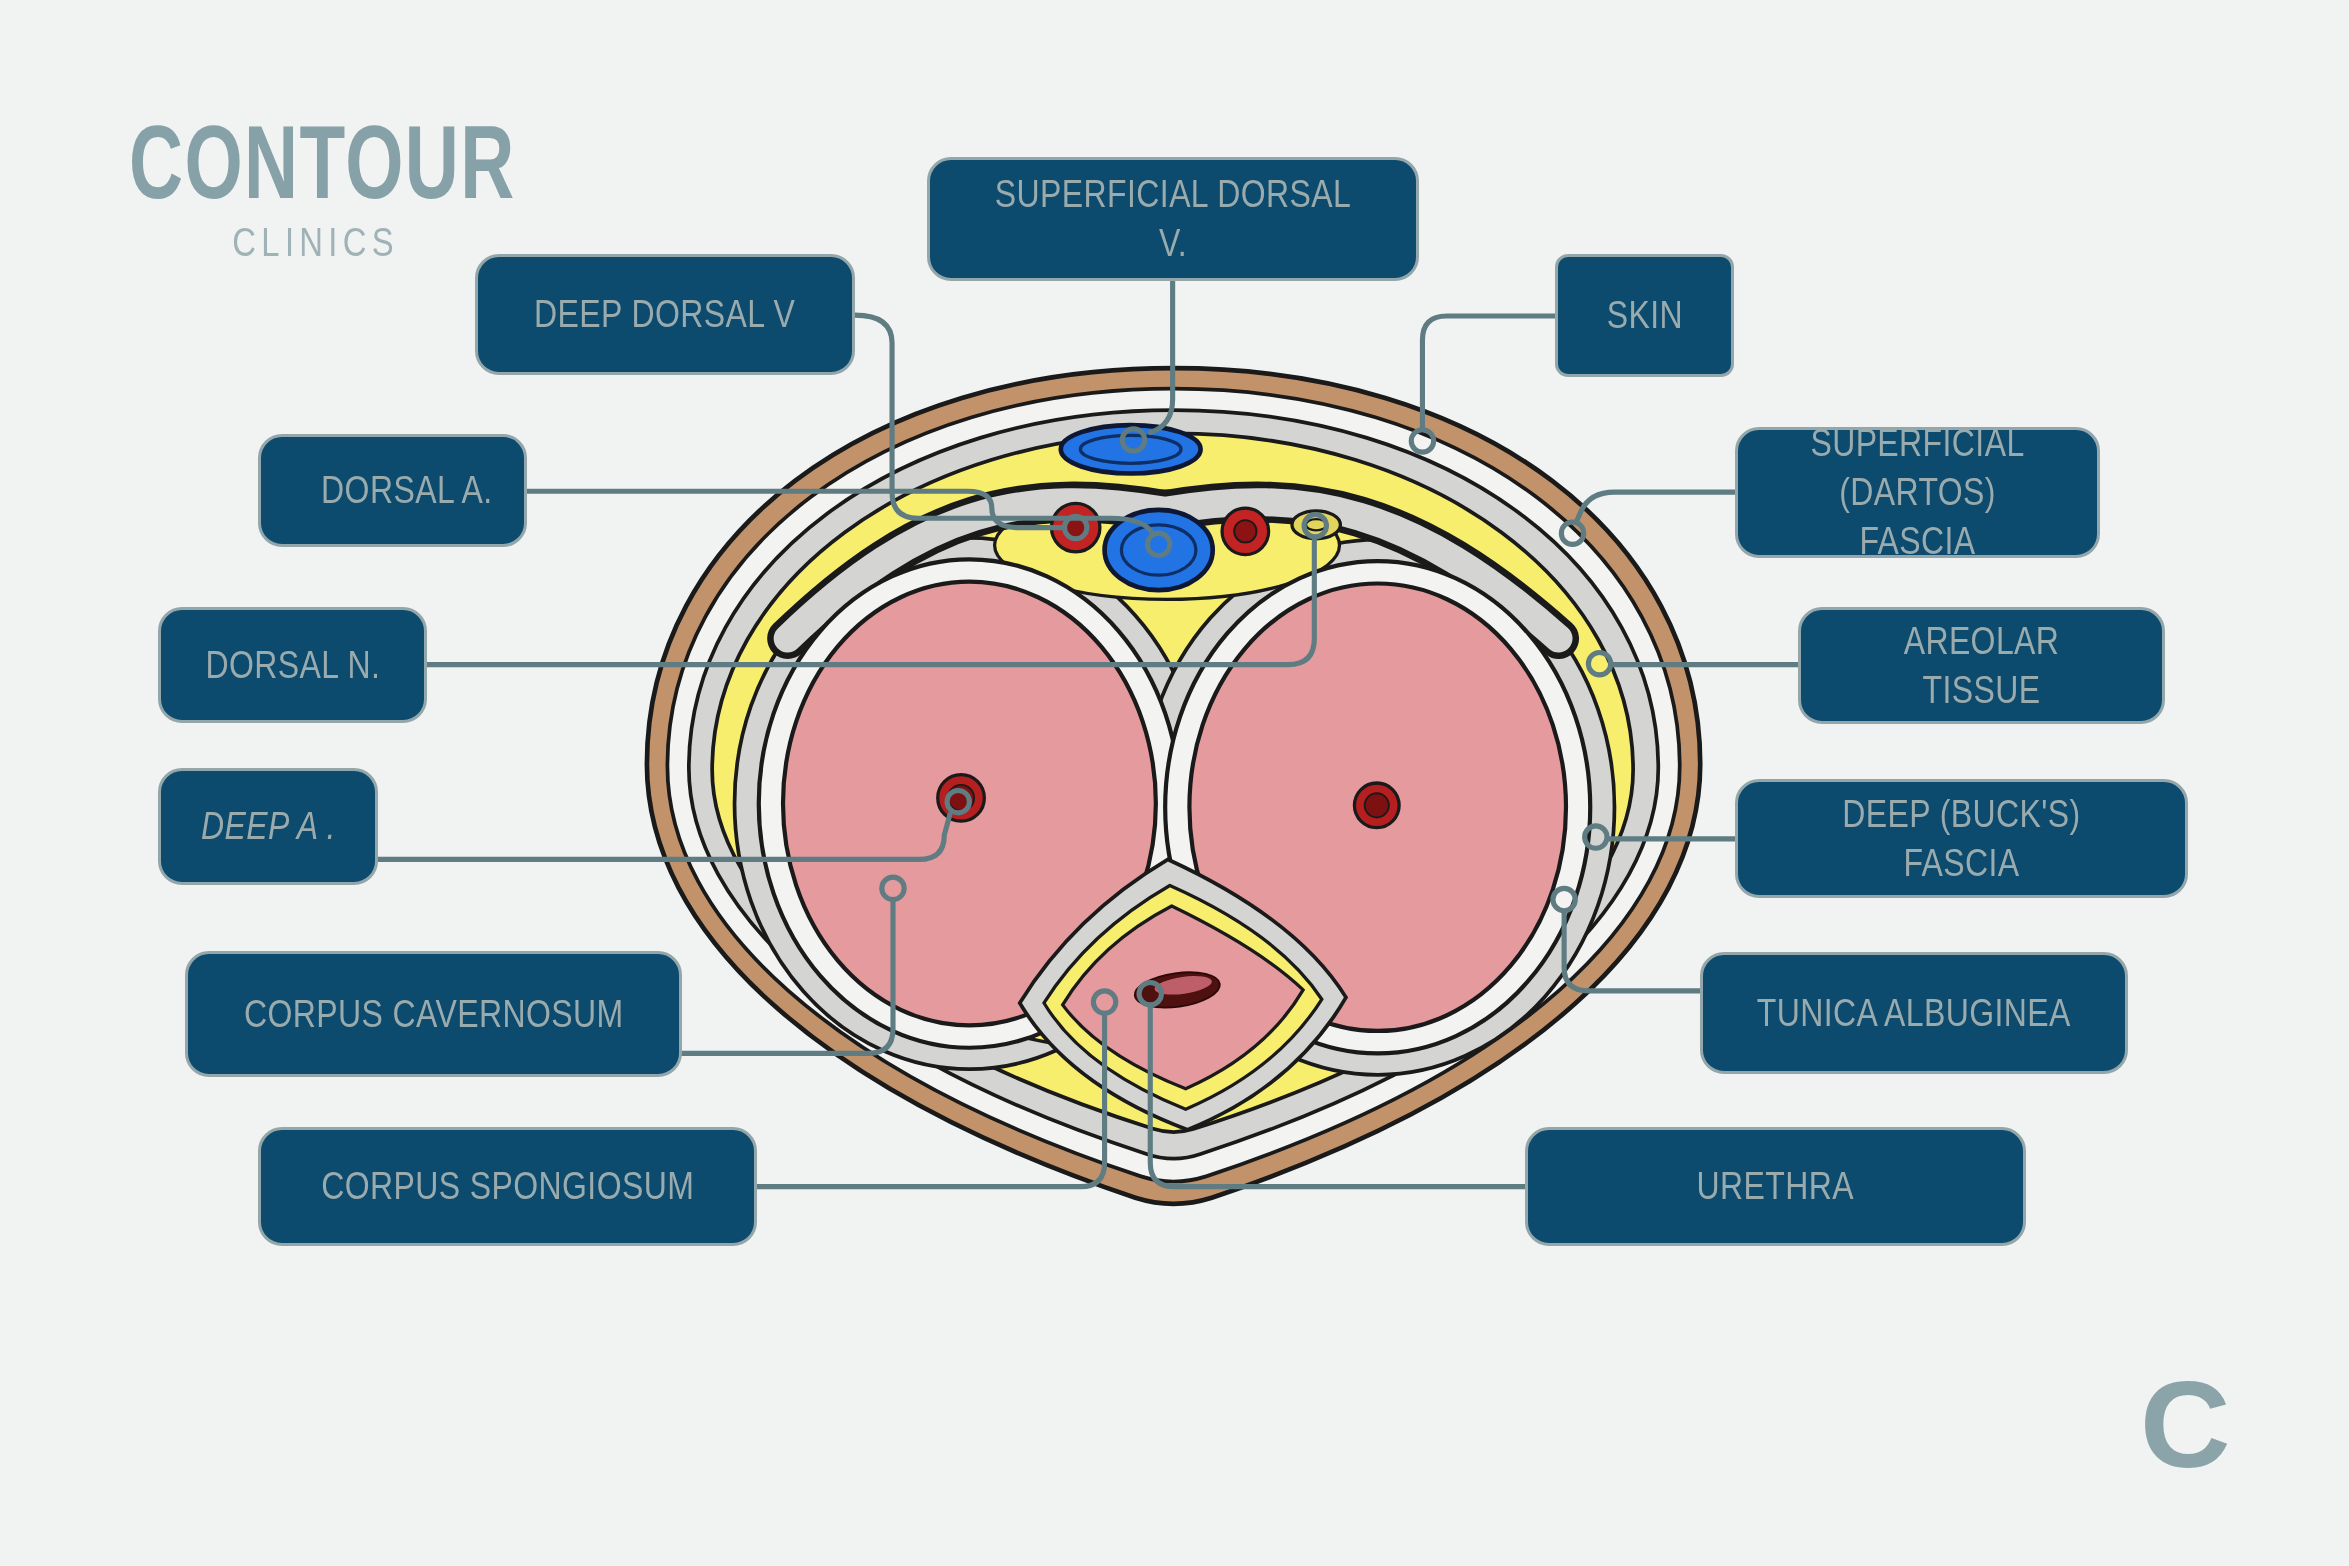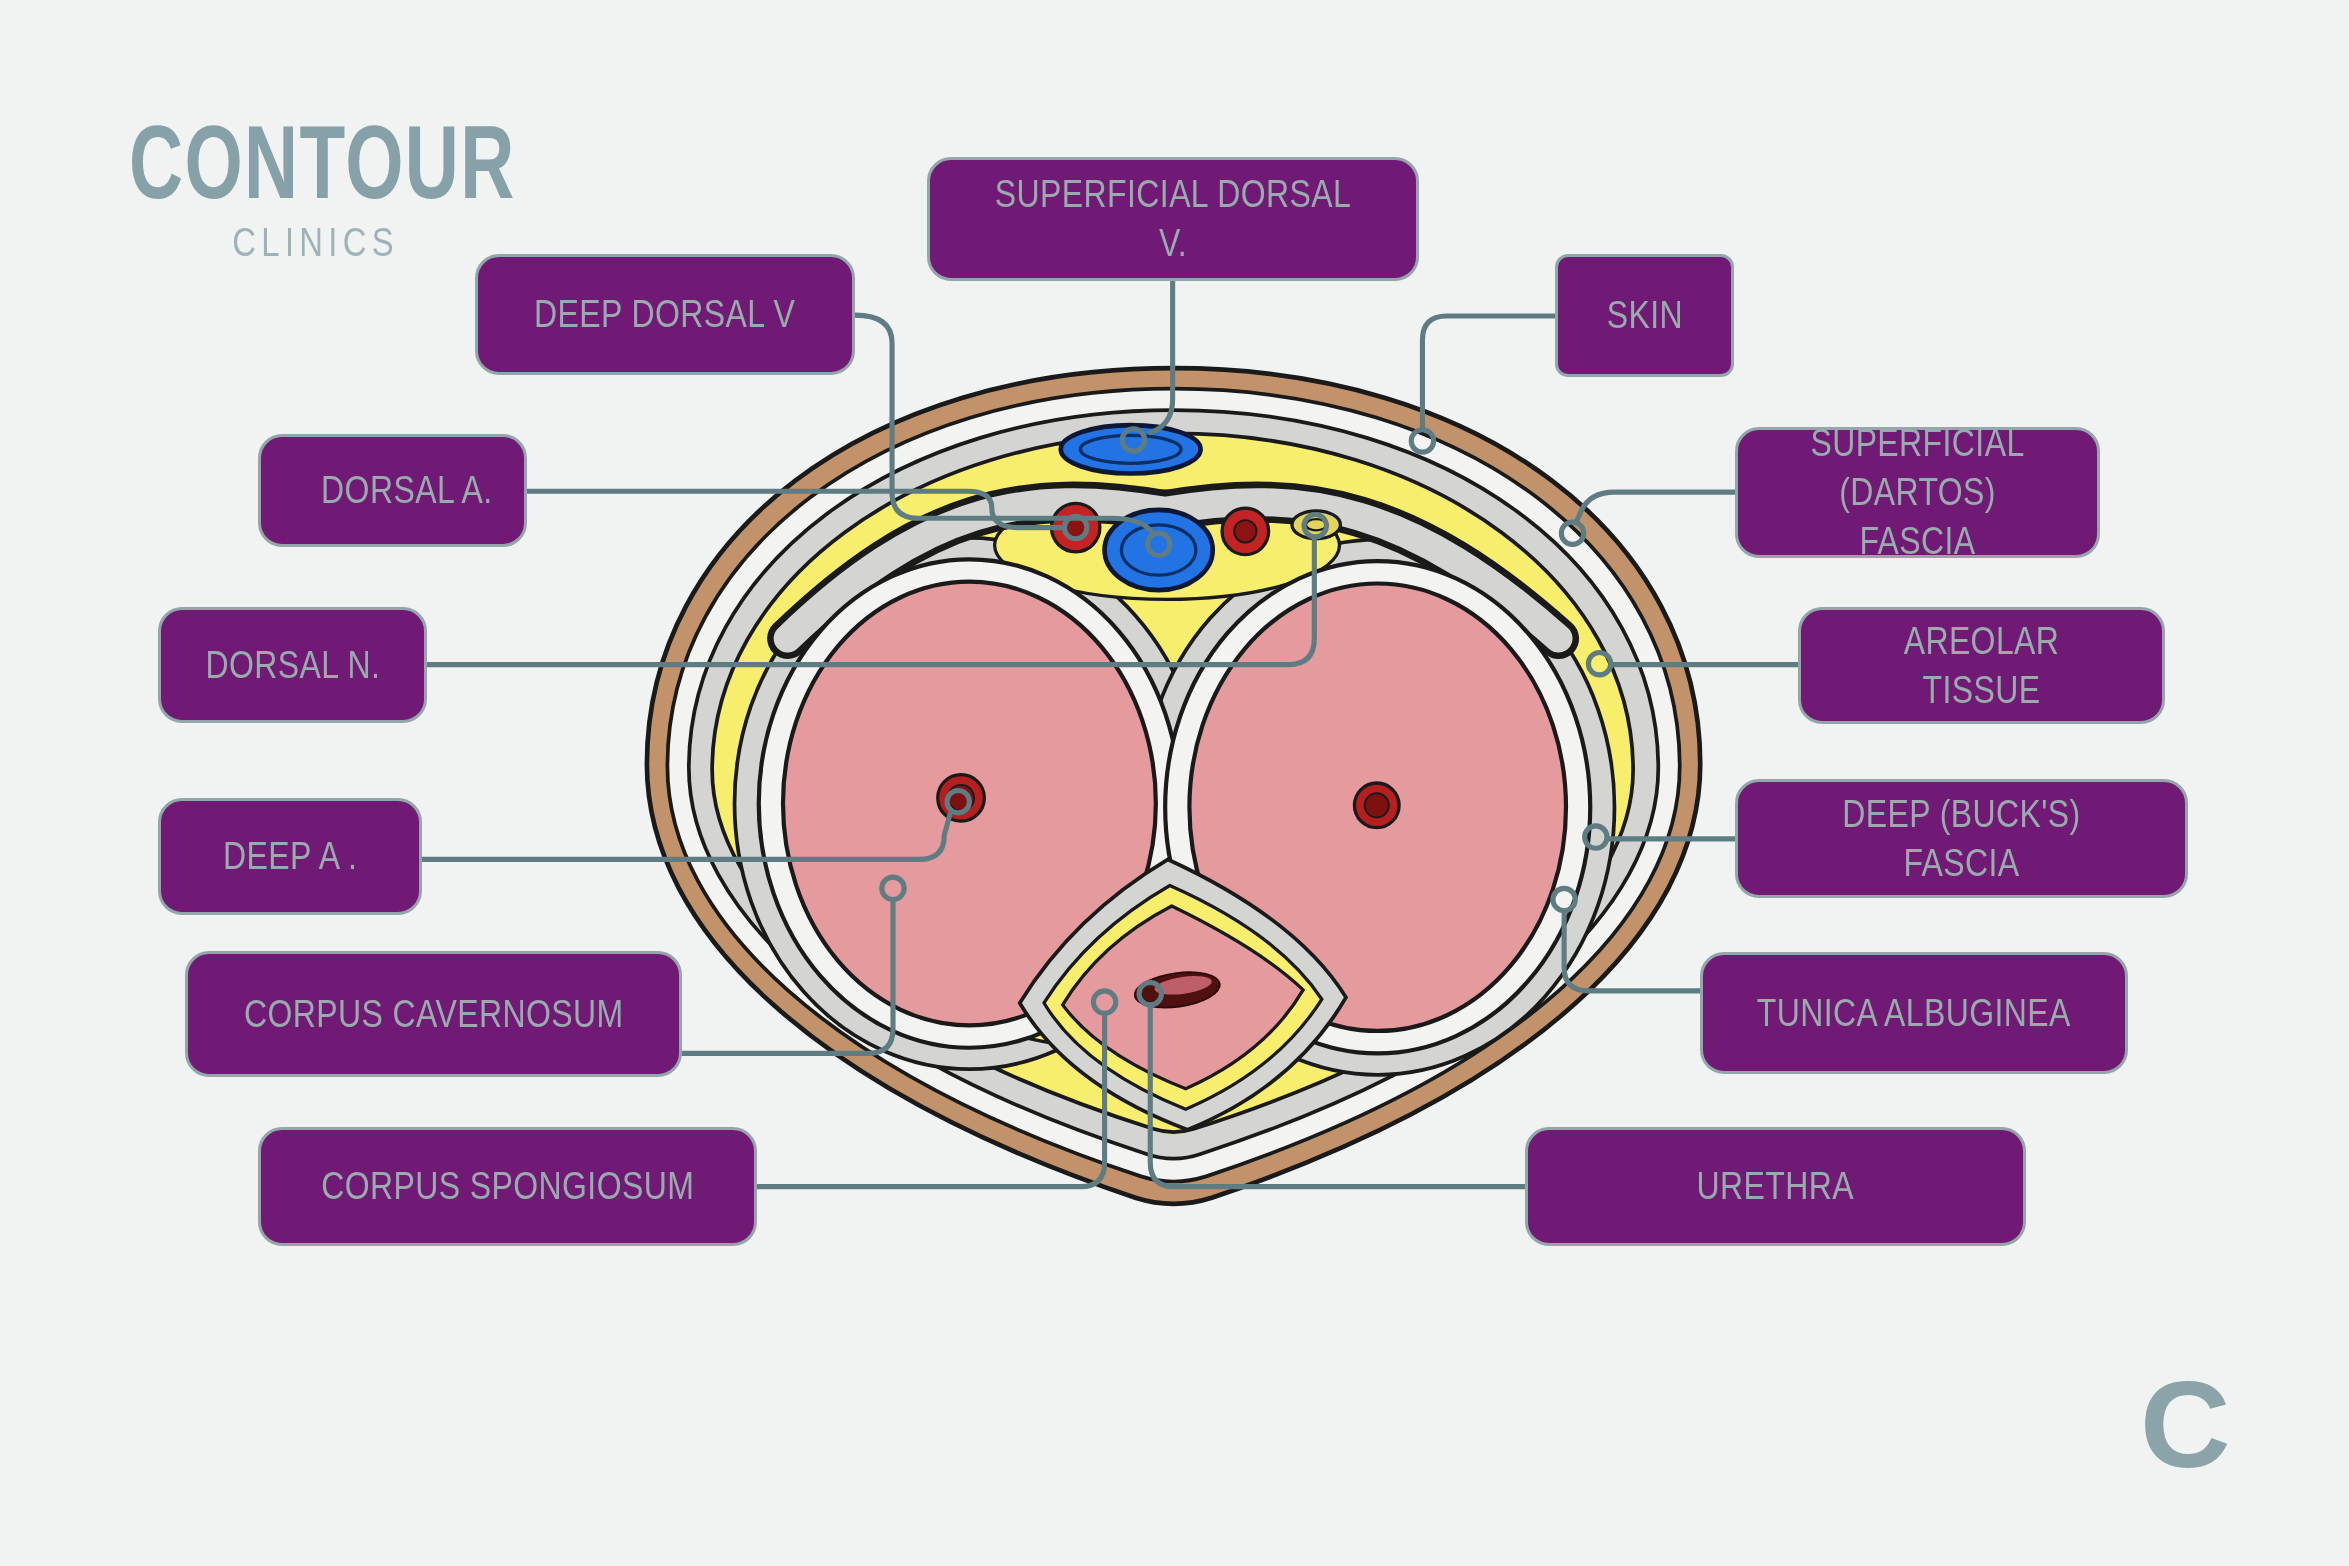--- a/index.html
+++ b/index.html
@@ -14,21 +14,21 @@
     display:inline-block;font-weight:700;font-size:104px;line-height:1;
     color:#87a1a8;letter-spacing:1.9px;transform:scaleX(.72);transform-origin:left center;
   }
   .brand .tagline{
     display:block;text-align:center;margin-top:5.6px;
     font-size:40px;font-weight:400;color:#9fb3b7;letter-spacing:6.5px;
   }
   .brand .tagline span{display:inline-block;transform:scaleX(.82);transform-origin:center;}
   
   .lbox{
-    position:absolute;background:#701a75;border:3.7px solid #93a6aa;border-radius:24px;
+    position:absolute;background:#0c4a6e;border:3.7px solid #93a6aa;border-radius:24px;
     display:flex;align-items:center;justify-content:center;text-align:center;
     box-sizing:border-box;z-index:30;
   }
   .lbox .txt{
     display:inline-block;color:#9aabad;font-size:39px;font-weight:400;
     letter-spacing:0.5px;line-height:1.25;transform:scaleX(.82);transform-origin:center;
     padding:0 9.3px;white-space:pre-line;
   }
   
   svg.layer{position:absolute;left:0;top:0;z-index:10;}
@@ -186,21 +186,21 @@
 </div>
 <div class="lbox" style="left:475px;top:254px;width:380px;height:121px;">
   <span class="txt">DEEP DORSAL V</span>
 </div>
 <div class="lbox" style="left:258px;top:434px;width:269px;height:113px;padding-left:28px;">
   <span class="txt">DORSAL A.</span>
 </div>
 <div class="lbox" style="left:158px;top:607px;width:269px;height:116px;">
   <span class="txt">DORSAL N.</span>
 </div>
-<div class="lbox" style="left:158px;top:798px;width:264px;height:117px;">
+<div class="lbox" style="left:158px;top:768px;width:220px;height:117px;font-style:italic;">
   <span class="txt">DEEP A .</span>
 </div>
 <div class="lbox" style="left:185px;top:951px;width:497px;height:126px;">
   <span class="txt">CORPUS CAVERNOSUM</span>
 </div>
 <div class="lbox" style="left:258px;top:1127px;width:499px;height:119px;">
   <span class="txt">CORPUS SPONGIOSUM</span>
 </div>
 <div class="lbox" style="left:1555px;top:254px;width:179px;height:123px;border-radius:13px;">
   <span class="txt">SKIN</span>

